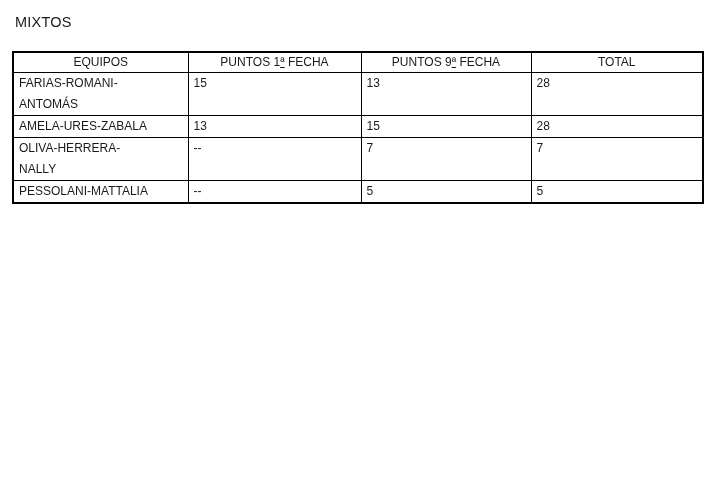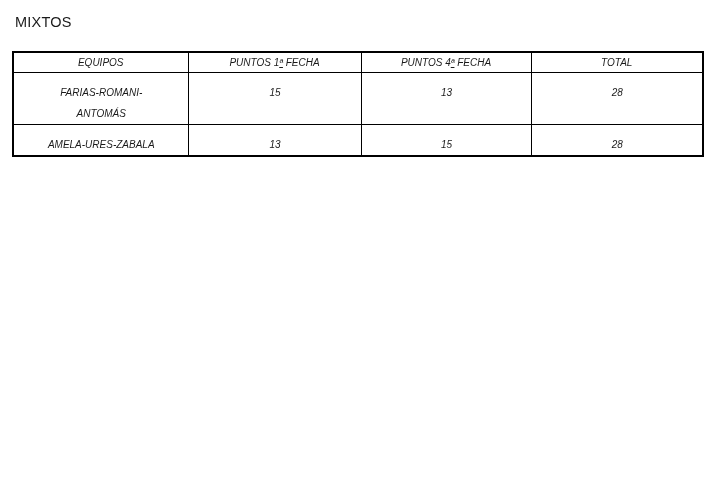--- a/index.html
+++ b/index.html
@@ -32,41 +32,40 @@
     color: var(--text-color);
   }
   table.score-table {
     position: absolute;
     left: 12px;
     top: 51px;
     width: 690px;
     border-collapse: collapse;
     table-layout: fixed;
     border: 2px solid var(--border-color);
-    font-size: 10px;
-    font-style: italic;
+    font-size: 12px;
   }
   table.score-table th,
   table.score-table td {
     border: 1px solid var(--border-color);
     vertical-align: top;
     line-height: 21px;
     font-weight: normal;
     overflow: hidden;
   }
   table.score-table thead th {
     height: 20px;
     line-height: 19px;
     text-align: center;
     padding: 0 2px;
     white-space: nowrap;
   }
   table.score-table tbody td {
-    text-align: center;
-    padding: 9px 4px 0 5px;
+    text-align: left;
+    padding: 0 4px 0 5px;
     white-space: nowrap;
   }
   .ordinal { text-decoration: underline; }
   .col-equipos  { width: 175px; }
   .col-puntos1  { width: 173px; }
   .col-puntos2  { width: 170px; }
   .col-total    { width: 172px; }
 </style>
 </head>
 <body>
@@ -79,21 +78,21 @@
     <colgroup>
       <col class="col-equipos">
       <col class="col-puntos1">
       <col class="col-puntos2">
       <col class="col-total">
     </colgroup>
     <thead>
       <tr>
           <th><span>EQUIPOS</span></th>
           <th><span>PUNTOS 1</span><span class="ordinal">ª</span><span> FECHA</span></th>
-          <th><span>PUNTOS 4</span><span class="ordinal">ª</span><span> FECHA</span></th>
+          <th><span>PUNTOS 9</span><span class="ordinal">ª</span><span> FECHA</span></th>
           <th><span>TOTAL</span></th>
         </tr>
     </thead>
     <tbody>
         <tr>
           <td>
             <div>FARIAS-ROMANI-</div>
             <div>ANTOMÁS</div>
           </td>
           <td>15</td>
@@ -101,16 +100,33 @@
           <td>28</td>
         </tr>
         <tr>
           <td>
             <div>AMELA-URES-ZABALA</div>
           </td>
           <td>13</td>
           <td>15</td>
           <td>28</td>
         </tr>
+        <tr>
+          <td>
+            <div>OLIVA-HERRERA-</div>
+            <div>NALLY</div>
+          </td>
+          <td>--</td>
+          <td>7</td>
+          <td>7</td>
+        </tr>
+        <tr>
+          <td>
+            <div>PESSOLANI-MATTALIA</div>
+          </td>
+          <td>--</td>
+          <td>5</td>
+          <td>5</td>
+        </tr>
       </tbody>
   </table>
 
 </div>
 
 </body></html>

